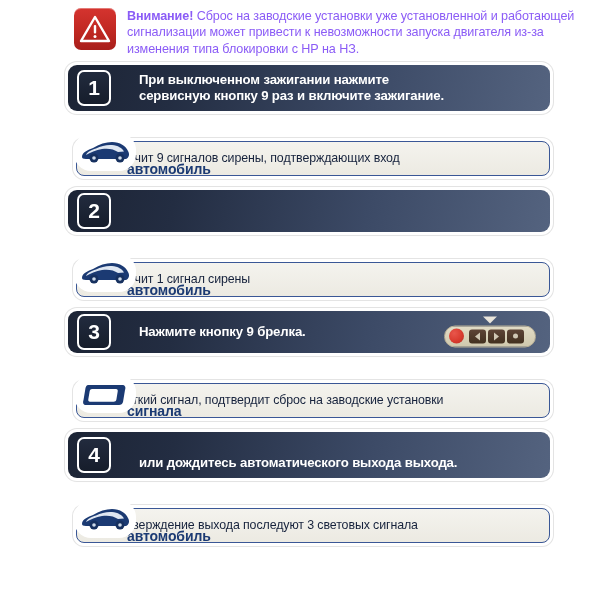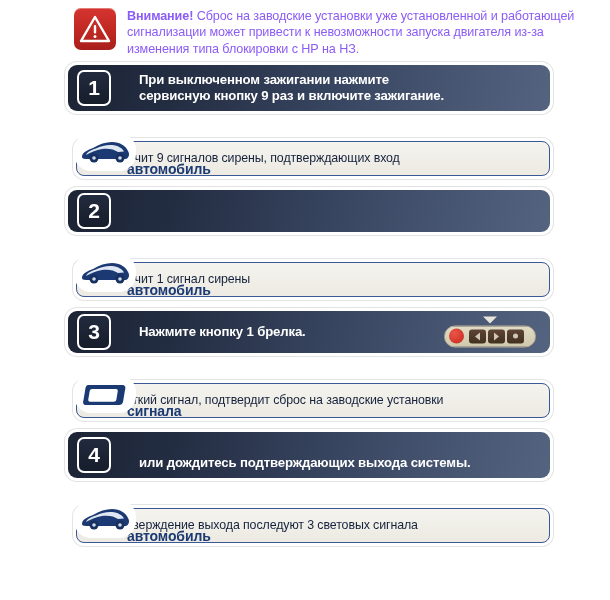--- a/index.html
+++ b/index.html
@@ -255,21 +255,21 @@
       <span class="bullet">•&nbsp;</span><span>прозвучит 1 сигнал сирены</span>
     </div>
   </div>
 </div>
 
 <div class="spacer14"></div>
 
 <div class="step">
   <div class="step-badge">3</div>
   <div class="step-text">
-    <span>Нажмите кнопку 1 брелка.</span>
+    <span>Нажмите кнопку 9 брелка.</span>
   </div>
   <div class="remote-wrap">
     <div class="remote-arrow"></div>
     <div class="remote-body">
       <div class="remote-round"></div>
       <div class="remote-keys">
         <div class="remote-key">
             <i class="k-left"></i>
           </div>
         <div class="remote-key">
@@ -299,21 +299,21 @@
     </div>
   </div>
 </div>
 
 <div class="spacer14"></div>
 
 <div class="step tall">
   <div class="step-badge">4</div>
   <div class="step-text">
     <br>
-    <span>или дождитесь подтверждающих выхода системы.</span>
+    <span>или дождитесь автоматического выхода выхода.</span>
   </div>
 </div>
 
 <div class="spacer14"></div>
 
 <div class="response">
   <div class="resp-label">автомобиль</div>
   <div class="resp-icon">
     <svg width="54" height="26" viewBox="0 0 54 26">
       <path d="M4 18 C4 13 10 11 15 9 C21 5 28 3 34 3 C42 3 48 7 50 12 C52 15 51 19 48 20 L8 20 C5 20 4 19 4 18 Z" fill="#1b3a73"></path>

